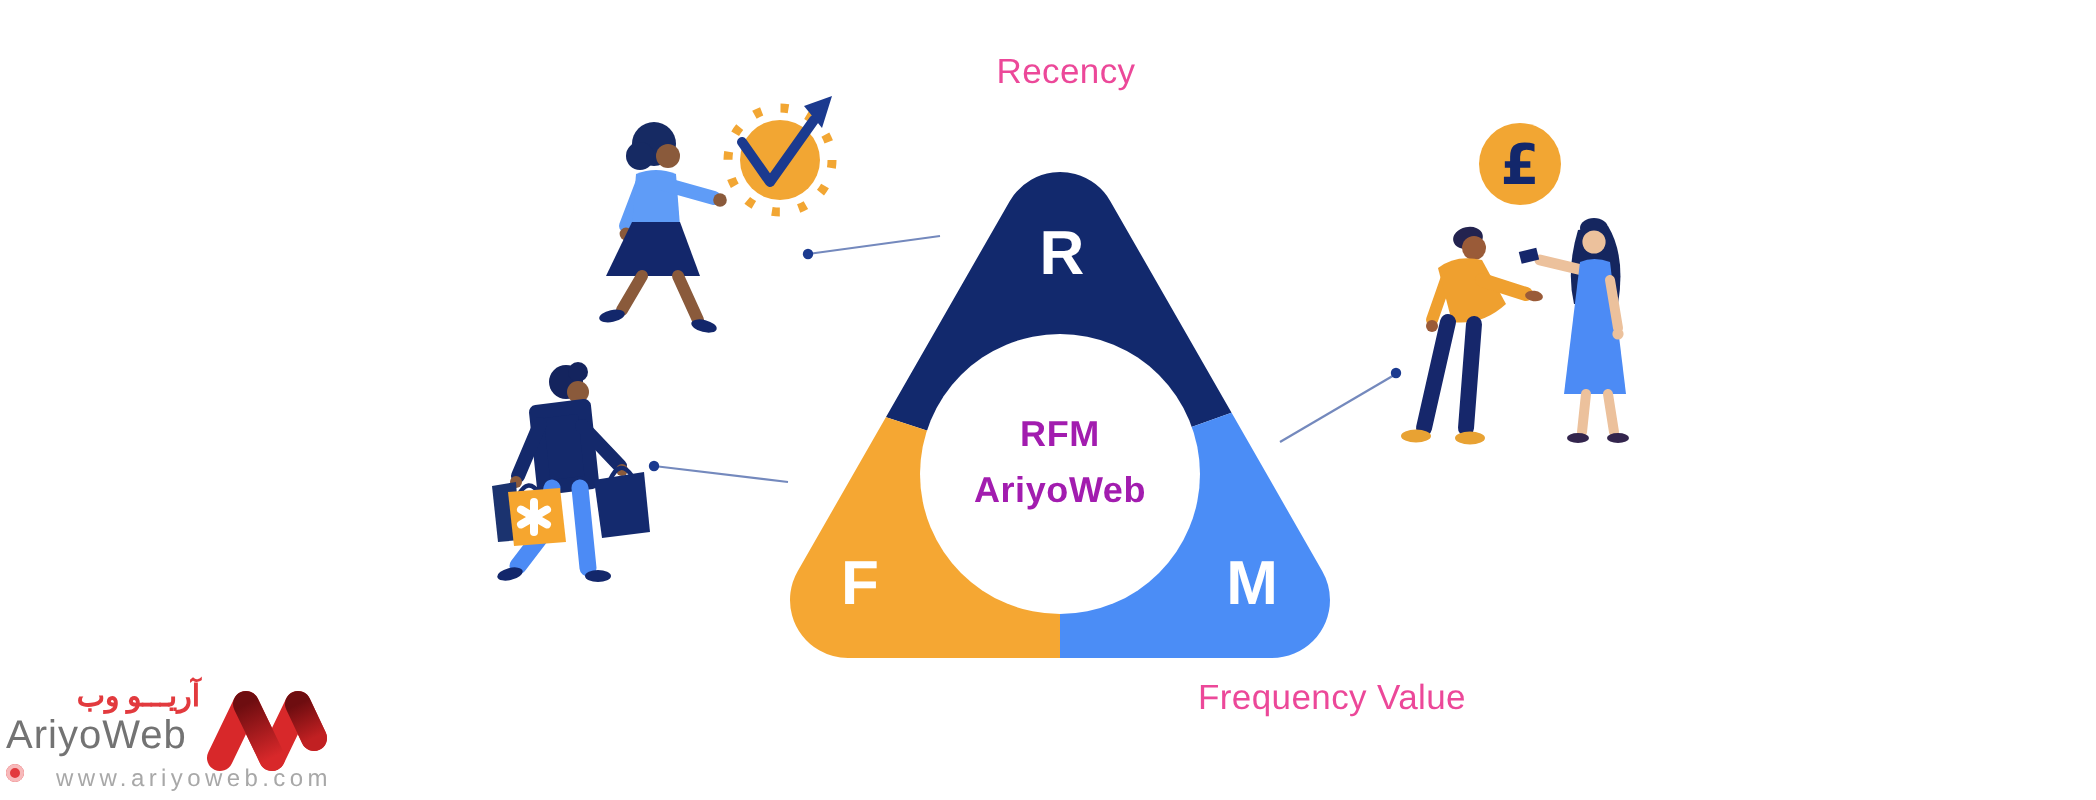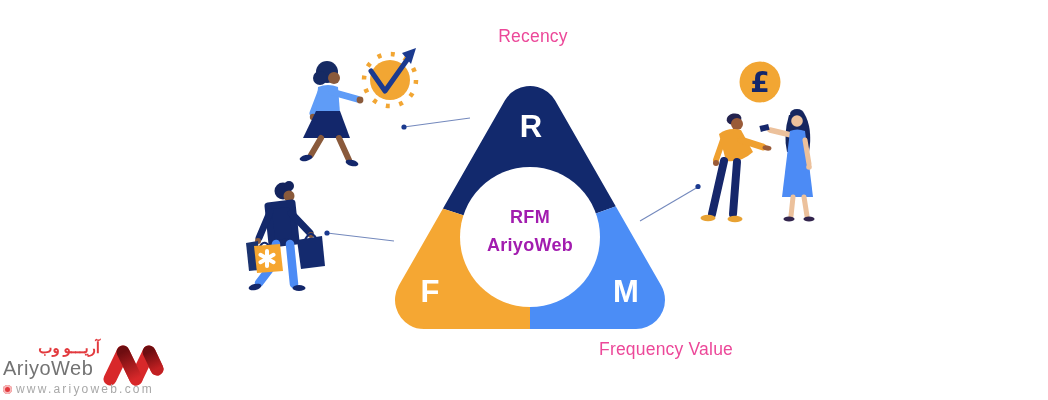--- a/index.html
+++ b/index.html
@@ -17,21 +17,21 @@
   .logo-block{position:absolute;left:0;top:334px;width:200px;height:66px;}
   .logo-fa{
     position:absolute;left:18px;top:5px;width:82px;text-align:right;direction:rtl;
     color:#e23a3e;font-size:15px;font-weight:bold;font-family:Liberation Serif, serif;
   }
   .logo-en{
     position:absolute;left:3px;top:23px;color:#737373;font-size:20px;letter-spacing:.5px;
   }
   .logo-url{
     position:absolute;left:3px;top:48px;color:#a8a8a8;font-size:12px;letter-spacing:2.2px;
-    display:flex;align-items:center;gap:4px;
+    display:flex;align-items:flex-start;gap:16px;
   }
   .url-dot{
     width:9px;height:9px;border-radius:50%;background:#e23a3e;display:inline-block;
     box-shadow:inset 0 0 0 2px #f7b9ba;flex:0 0 auto;
   }
 </style>
 </head>
 <body>
 
 <div class="canvas">

